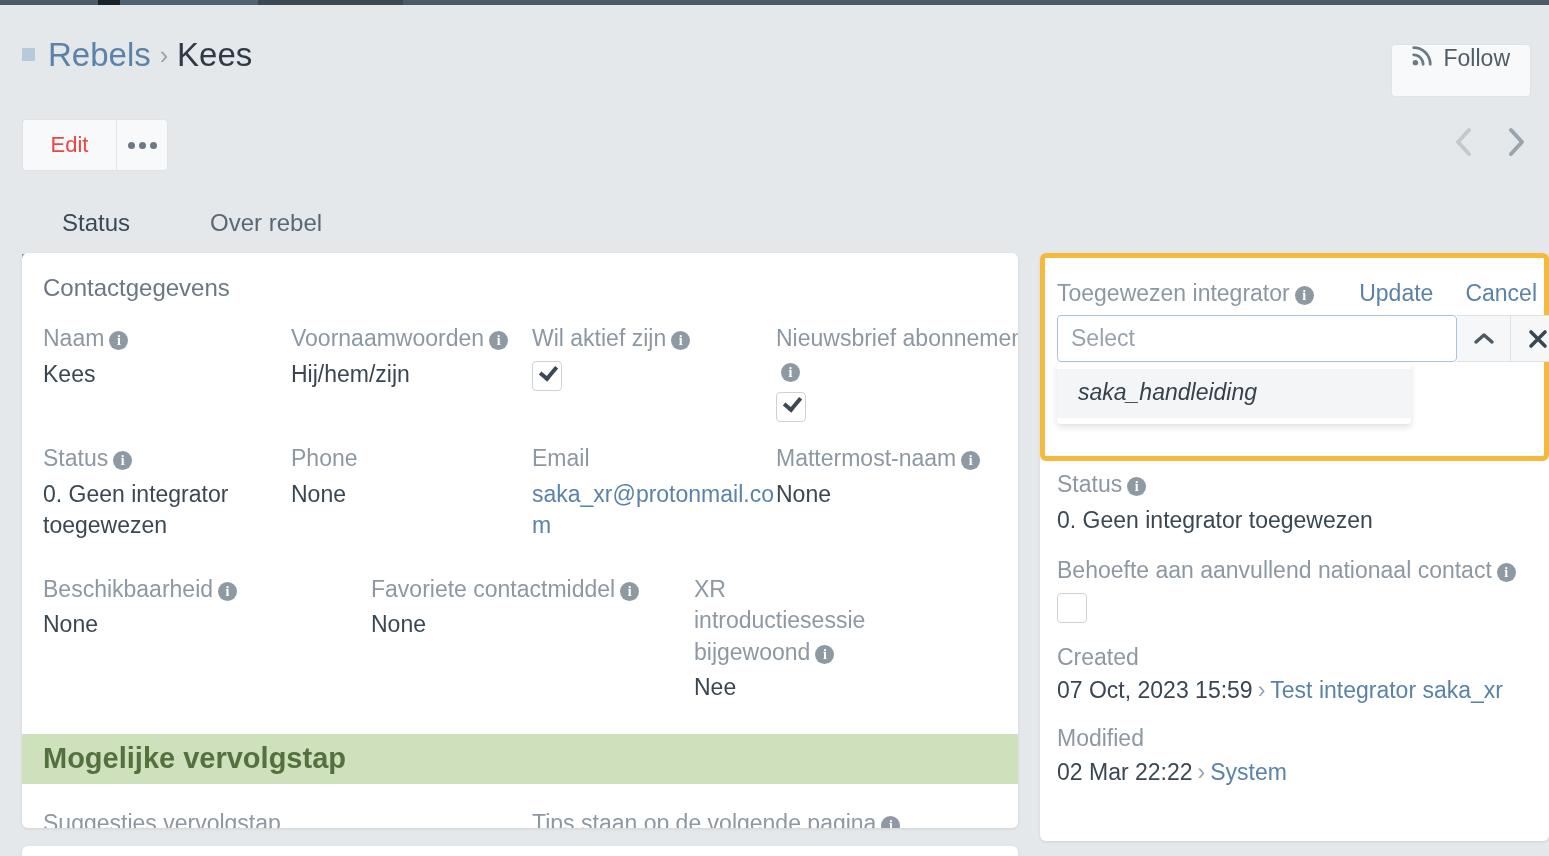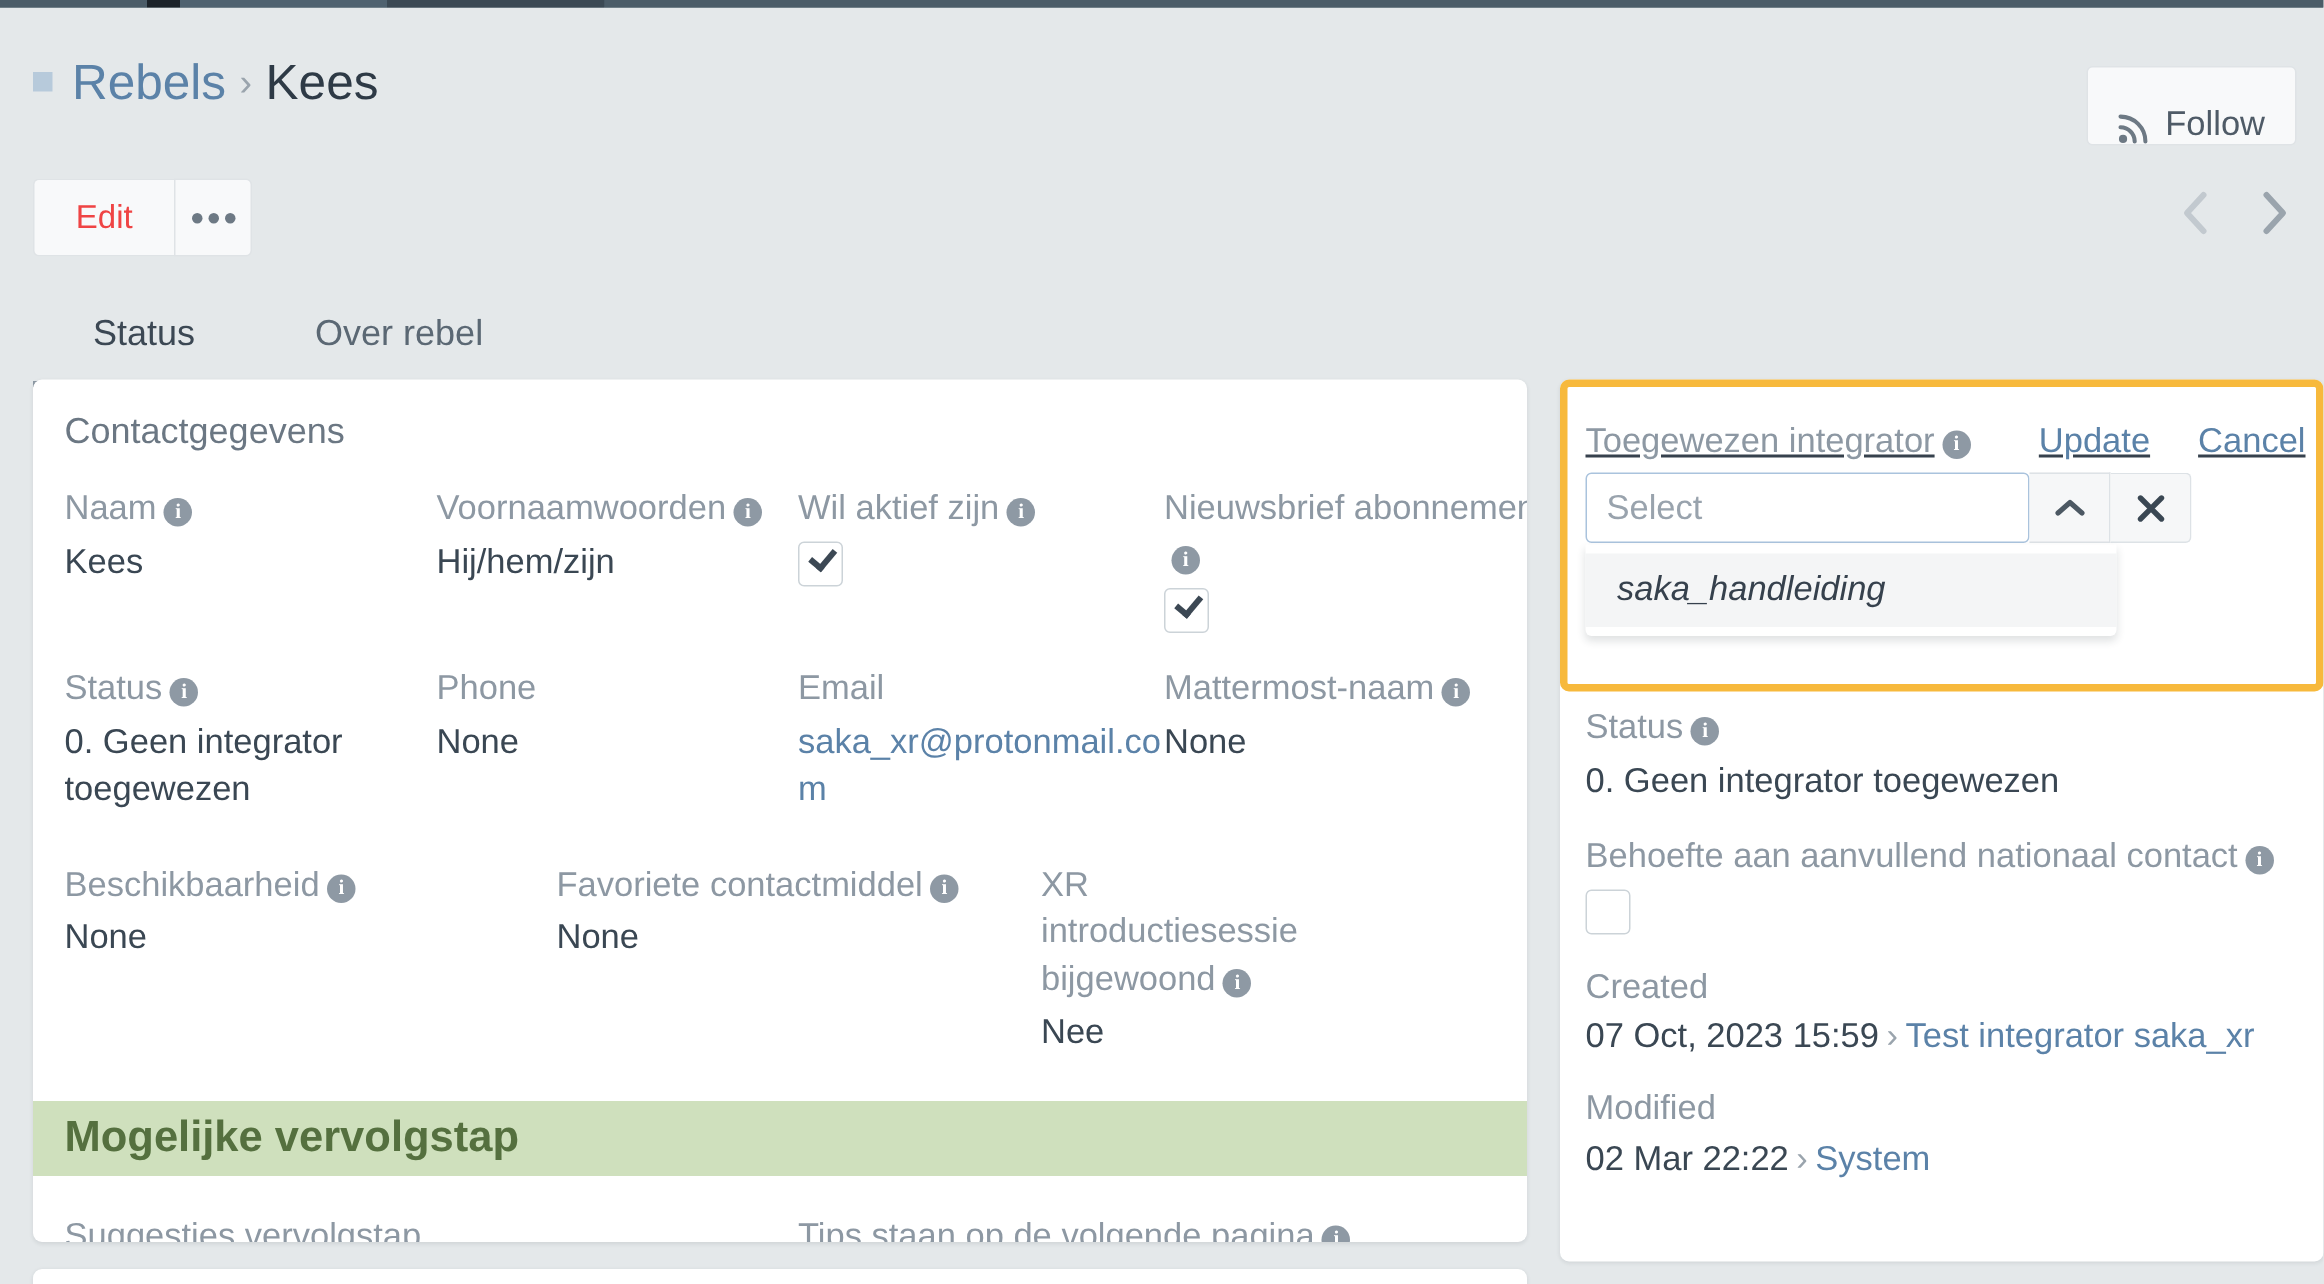--- a/index.html
+++ b/index.html
@@ -76,21 +76,21 @@
   .follow-btn {
     position: absolute;
     top: 41px;
     right: 18px;
     height: 53px;
     padding: 0 20px;
     background: #f8f9fa;
     border: 1px solid #dfe3e6;
     border-radius: 4px;
     display: flex;
-    align-items: flex-end;
+    align-items: flex-start;
     gap: 11px;
     font-size: 23px;
     color: #4f5b67;
     cursor: pointer;
   }
   .rss-icon { width: 21px; height: 21px; display: block; }
 
   
   .actionbar {
     position: absolute;
@@ -293,21 +293,21 @@
   .assign-actions span { font-size: 23px; color: #5b82a8; cursor: pointer; }
 
   .select-wrap {
     position: absolute;
     top: 62px;
     left: 17px;
     display: flex;
     align-items: stretch;
   }
   .select-input {
-    width: 296px;
+    width: 400px;
     height: 47px;
     border: 1px solid #aac3dd;
     border-radius: 4px;
     background: #fff;
     font-size: 23px;
     color: #8d98a3;
     padding: 0 13px;
     outline: none;
     font-family: "Liberation Sans", sans-serif;
   }
@@ -534,21 +534,21 @@
         </div>
 
       </div>
     </div>
   </div>
 
   <div class="right-card">
 
     <div class="highlight-box"></div>
 
-    <div class="assign-row" style="z-index:5;text-decoration:underline;">
+    <div class="assign-row" style="z-index:5;">
       <div class="assign-label">
         <span>Toegewezen integrator</span><span class="info-i">i</span>
       </div>
       <div class="assign-actions">
         <span>Update</span>
         <span>Cancel</span>
       </div>
     </div>
 
     <div class="select-wrap" style="z-index:5;">

